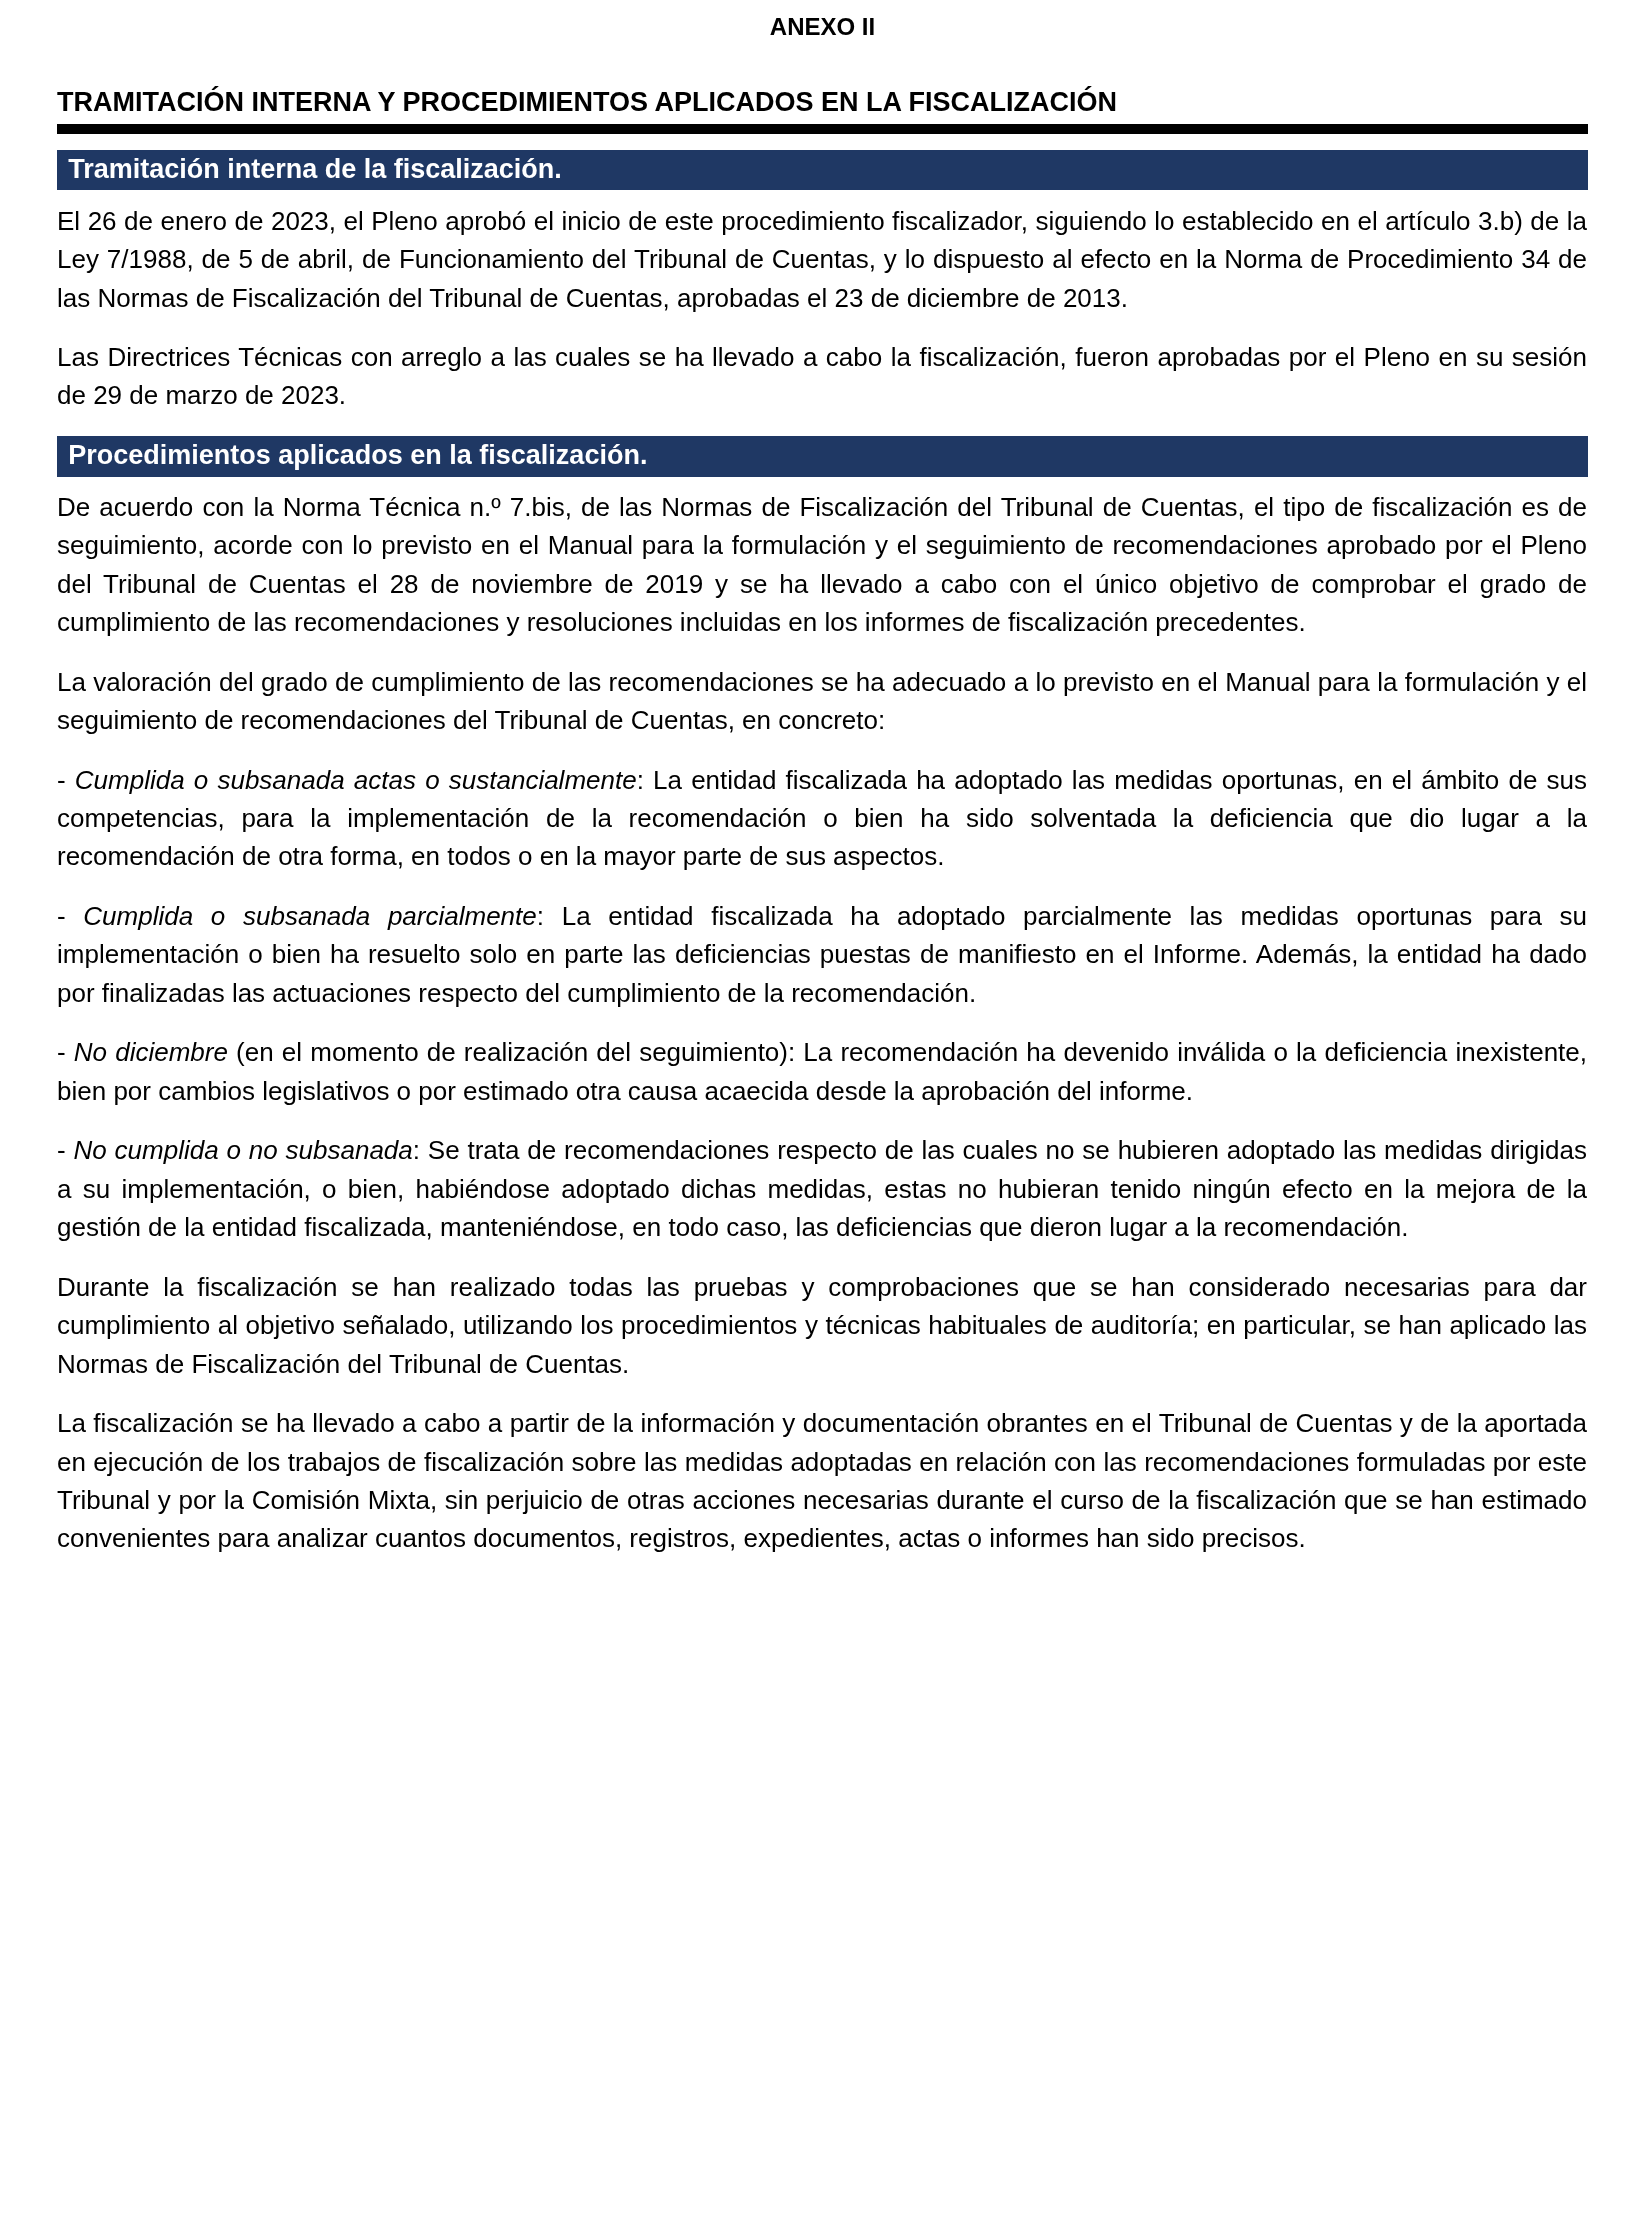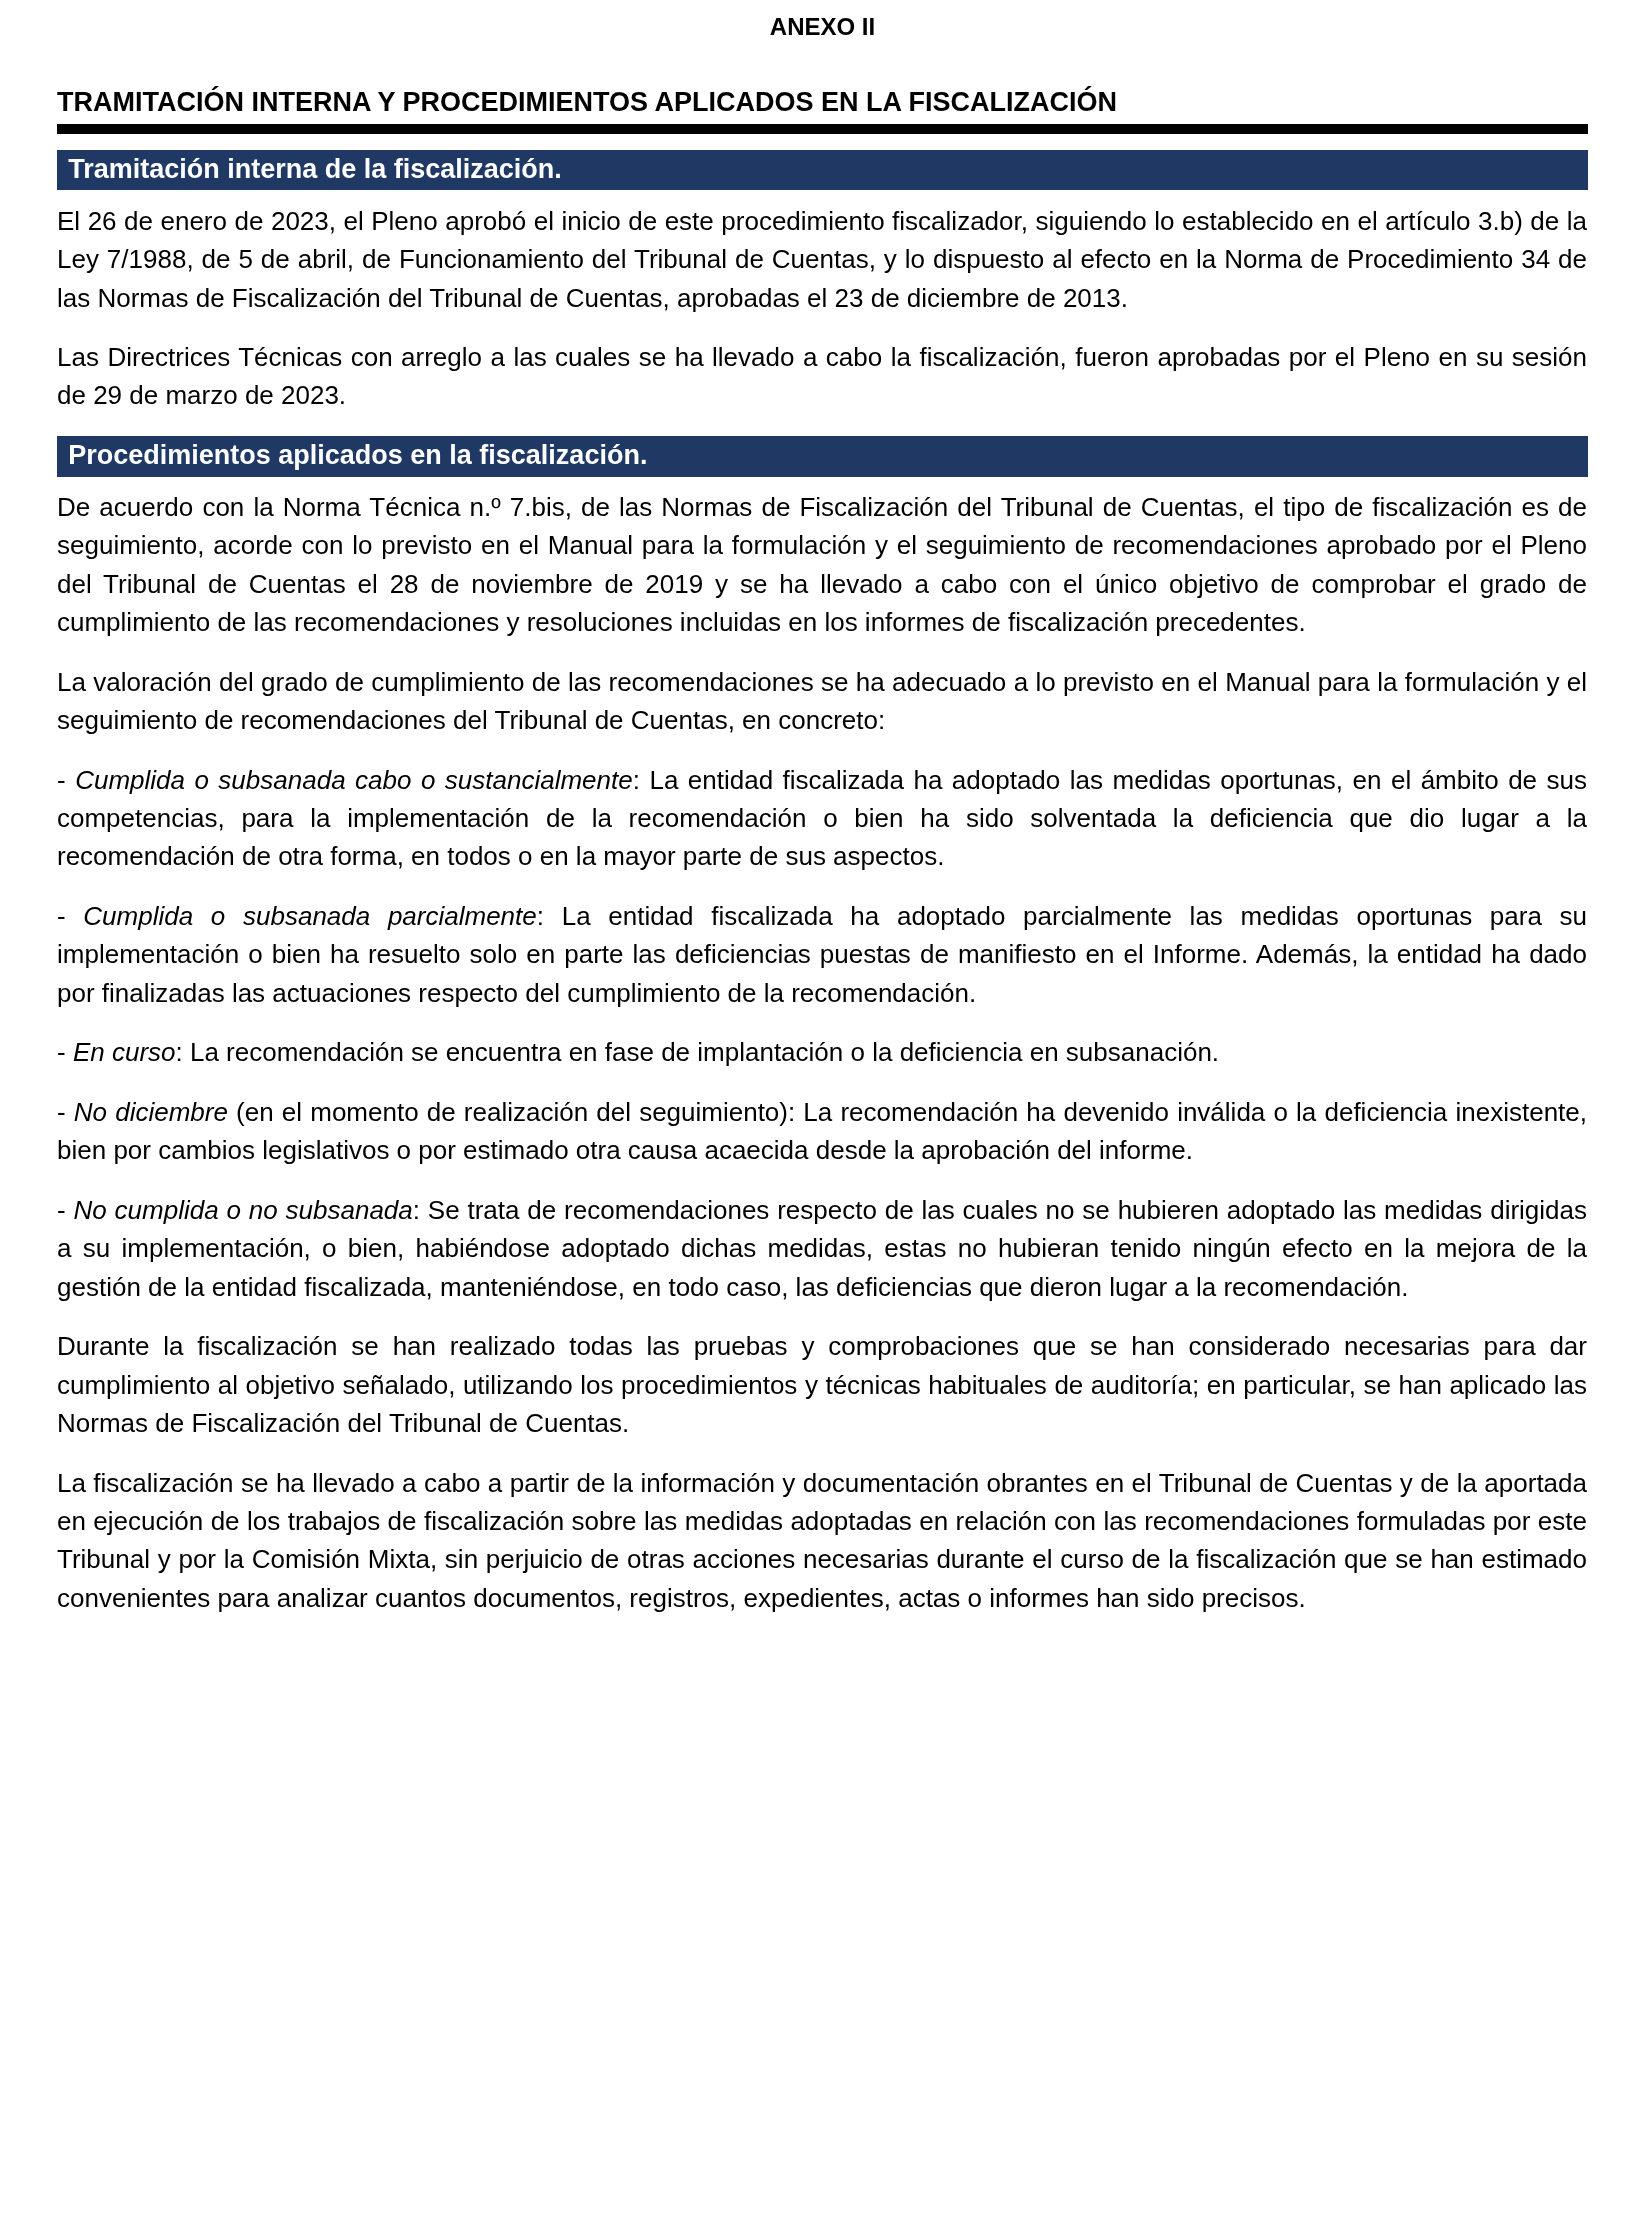--- a/index.html
+++ b/index.html
@@ -71,25 +71,24 @@
   <div class="section-bar first">Tramitación interna de la fiscalización.</div>
 
   <p class="para">El 26 de enero de 2023, el Pleno aprobó el inicio de este procedimiento fiscalizador, siguiendo lo establecido en el artículo 3.b) de la Ley 7/1988, de 5 de abril, de Funcionamiento del Tribunal de Cuentas, y lo dispuesto al efecto en la Norma de Procedimiento 34 de las Normas de Fiscalización del Tribunal de Cuentas, aprobadas el 23 de diciembre de 2013.</p>
   <p class="para">Las Directrices Técnicas con arreglo a las cuales se ha llevado a cabo la fiscalización, fueron aprobadas por el Pleno en su sesión de 29 de marzo de 2023.</p>
 
   <div class="section-bar">Procedimientos aplicados en la fiscalización.</div>
 
   <p class="para">De acuerdo con la Norma Técnica n.º 7.bis, de las Normas de Fiscalización del Tribunal de Cuentas, el tipo de fiscalización es de seguimiento, acorde con lo previsto en el Manual para la formulación y el seguimiento de recomendaciones aprobado por el Pleno del Tribunal de Cuentas el 28 de noviembre de 2019 y se ha llevado a cabo con el único objetivo de comprobar el grado de cumplimiento de las recomendaciones y resoluciones incluidas en los informes de fiscalización precedentes.</p>
   <p class="para">La valoración del grado de cumplimiento de las recomendaciones se ha adecuado a lo previsto en el Manual para la formulación y el seguimiento de recomendaciones del Tribunal de Cuentas, en concreto:</p>
 
-  <p class="para"><span class="marker">- </span><em>Cumplida o subsanada cabo o sustancialmente</em><span>: La entidad fiscalizada ha adoptado las medidas oportunas, en el ámbito de sus competencias, para la implementación de la recomendación o bien ha sido solventada la deficiencia que dio lugar a la recomendación de otra forma, en todos o en la mayor parte de sus aspectos.</span></p>
+  <p class="para"><span class="marker">- </span><em>Cumplida o subsanada actas o sustancialmente</em><span>: La entidad fiscalizada ha adoptado las medidas oportunas, en el ámbito de sus competencias, para la implementación de la recomendación o bien ha sido solventada la deficiencia que dio lugar a la recomendación de otra forma, en todos o en la mayor parte de sus aspectos.</span></p>
 
   <p class="para"><span class="marker">- </span><em>Cumplida o subsanada parcialmente</em><span>: La entidad fiscalizada ha adoptado parcialmente las medidas oportunas para su implementación o bien ha resuelto solo en parte las deficiencias puestas de manifiesto en el Informe. Además, la entidad ha dado por finalizadas las actuaciones respecto del cumplimiento de la recomendación.</span></p>
 
-  <p class="para"><span class="marker">- </span><em>En curso</em><span>: La recomendación se encuentra en fase de implantación o la deficiencia en subsanación.</span></p>
 
   <p class="para"><span class="marker">- </span><em>No diciembre</em><span> (en el momento de realización del seguimiento): La recomendación ha devenido inválida o la deficiencia inexistente, bien por cambios legislativos o por estimado otra causa acaecida desde la aprobación del informe.</span></p>
 
   <p class="para"><span class="marker">- </span><em>No cumplida o no subsanada</em><span>: Se trata de recomendaciones respecto de las cuales no se hubieren adoptado las medidas dirigidas a su implementación, o bien, habiéndose adoptado dichas medidas, estas no hubieran tenido ningún efecto en la mejora de la gestión de la entidad fiscalizada, manteniéndose, en todo caso, las deficiencias que dieron lugar a la recomendación.</span></p>
 
   <p class="para">Durante la fiscalización se han realizado todas las pruebas y comprobaciones que se han considerado necesarias para dar cumplimiento al objetivo señalado, utilizando los procedimientos y técnicas habituales de auditoría; en particular, se han aplicado las Normas de Fiscalización del Tribunal de Cuentas.</p>
   <p class="para">La fiscalización se ha llevado a cabo a partir de la información y documentación obrantes en el Tribunal de Cuentas y de la aportada en ejecución de los trabajos de fiscalización sobre las medidas adoptadas en relación con las recomendaciones formuladas por este Tribunal y por la Comisión Mixta, sin perjuicio de otras acciones necesarias durante el curso de la fiscalización que se han estimado convenientes para analizar cuantos documentos, registros, expedientes, actas o informes han sido precisos.</p>
 
 </div>
 

